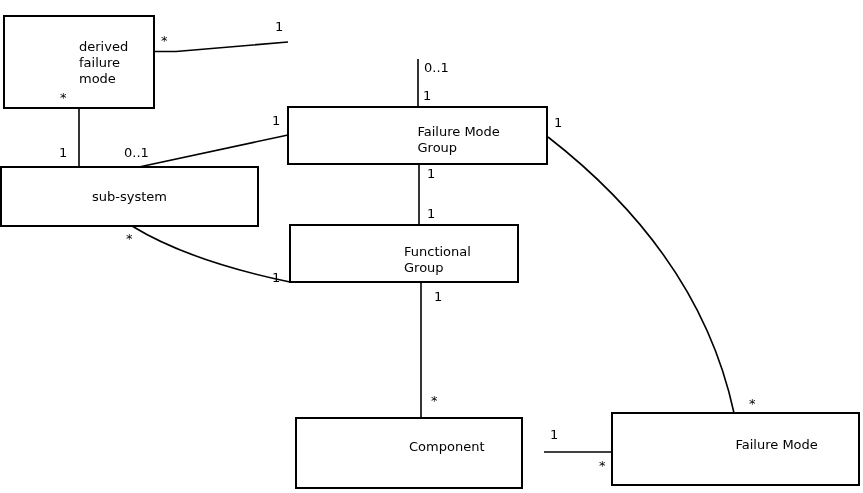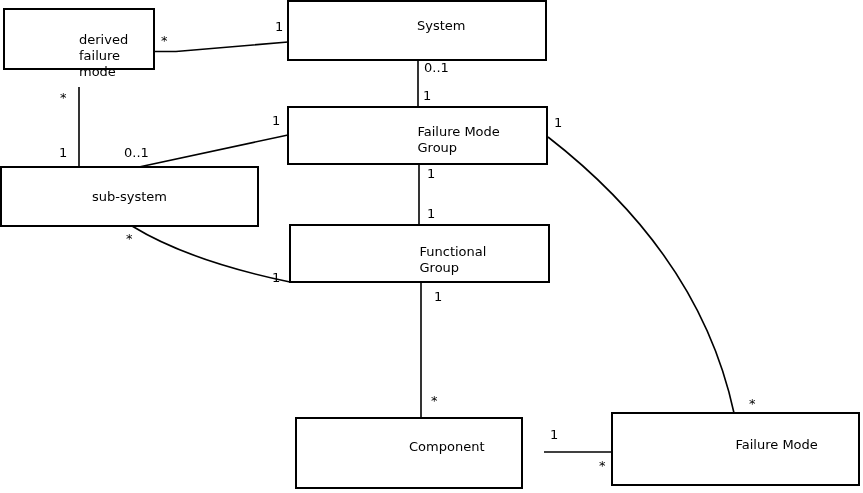--- a/index.html
+++ b/index.html
@@ -63,40 +63,37 @@
     <path d="M418,59 L418,107"></path>
     <path d="M288,135 L139,167"></path>
     <path d="M79,87 L79,167"></path>
     <path d="M132,226 Q189,261 290,282"></path>
     <path d="M419,164 L419,225"></path>
     <path d="M421,282 L421,418"></path>
     <path d="M544,452 L612,452"></path>
     <path d="M548,137 Q700,255 734,413"></path>
   </svg>
 
-  <div class="box" style="left:3px;top:8px;width:152px;height:62px">
+  <div class="box" style="left:3px;top:15px;width:152px;height:94px">
     <span class="box-label from-center" style="top:22px">derived
 failure
 mode</span>
   </div>
 
-  <div class="box" style="left:287px;top:0px;width:260px;height:61px">
-    <span class="box-label from-center" style="top:16px">System</span>
-  </div>
 
   <div class="box" style="left:287px;top:106px;width:261px;height:59px">
     <span class="box-label from-center" style="top:16px">Failure Mode
 Group</span>
   </div>
 
   <div class="box" style="left:0px;top:166px;width:259px;height:61px">
     <span class="box-label centered" style="top:21px">sub-system</span>
   </div>
 
-  <div class="box" style="left:289px;top:224px;width:261px;height:59px">
+  <div class="box" style="left:289px;top:224px;width:230px;height:59px">
     <span class="box-label from-center" style="top:18px">Functional
 Group</span>
   </div>
 
   <div class="box" style="left:295px;top:417px;width:228px;height:72px">
     <span class="box-label from-center" style="top:20px">Component</span>
   </div>
 
   <div class="box" style="left:611px;top:412px;width:249px;height:74px">
     <span class="box-label from-center" style="top:23px">Failure Mode</span>

